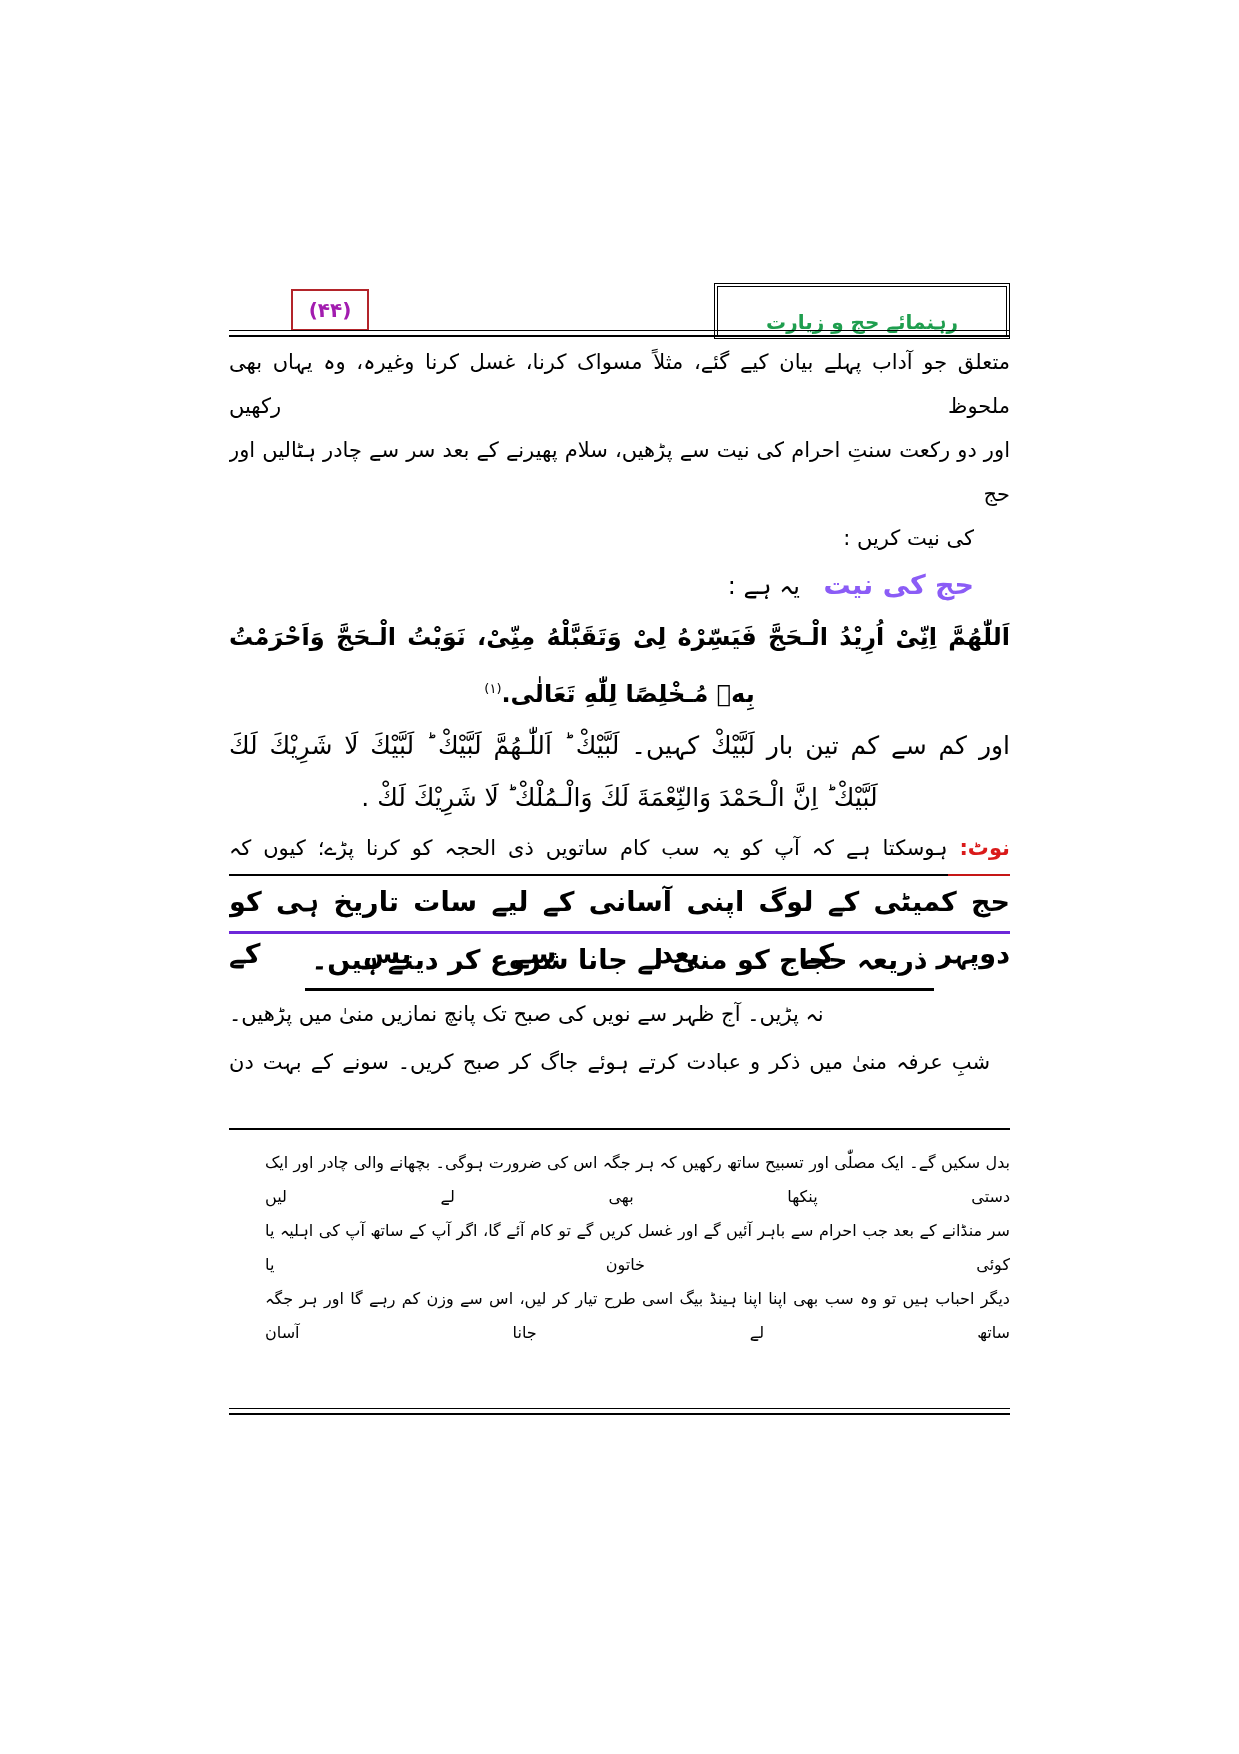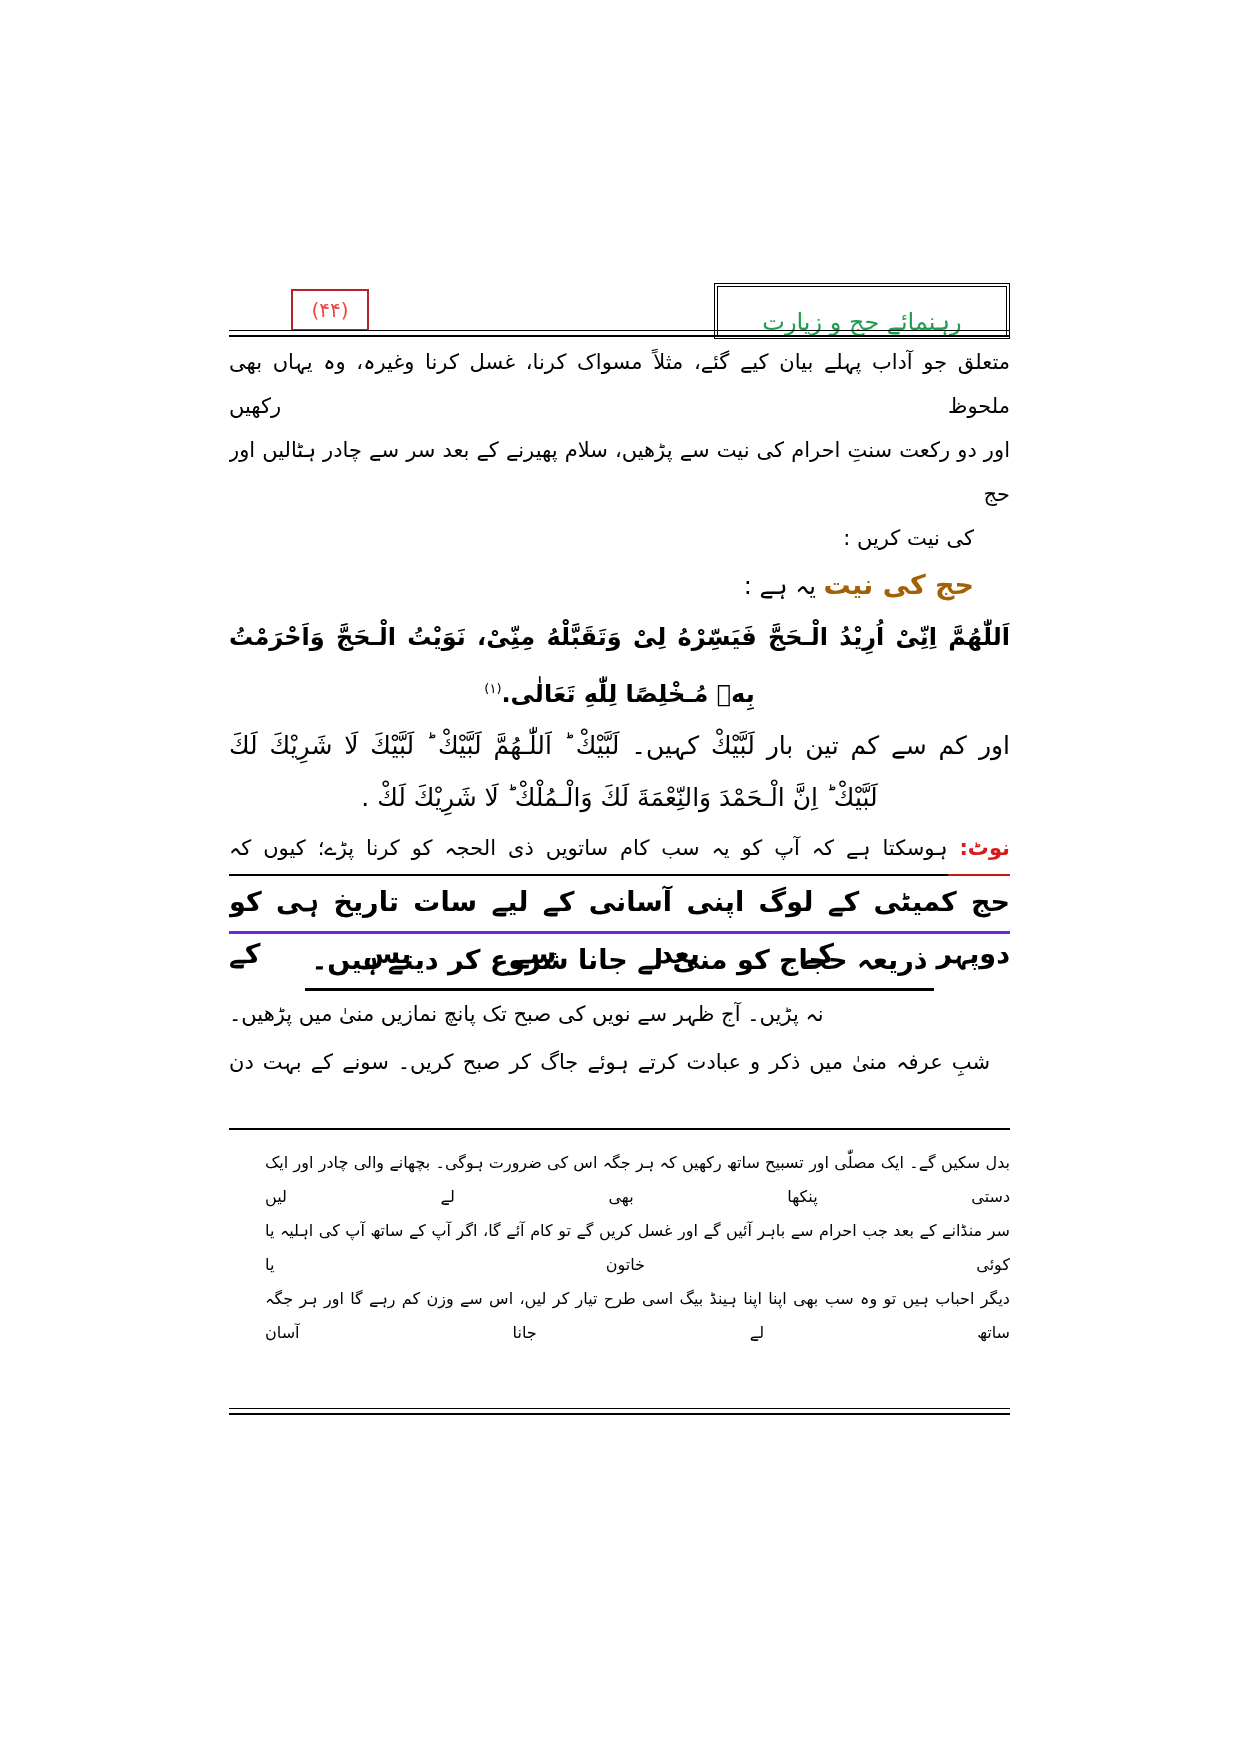--- a/index.html
+++ b/index.html
@@ -16,44 +16,44 @@
 
   
   .header-row{position:absolute;top:283px;height:52px;width:100%;}
   .pagenum-box{
     position:absolute;left:62px;top:6px;
     width:74px;height:38px;
     border:2px solid #b3242a;
     display:flex;align-items:center;justify-content:center;
     background:#fff;
   }
-  .pagenum{color:#ef4444;font-weight:normal;font-size:20px;direction:ltr;}
+  .pagenum{color:#a21caf;font-weight:bold;font-size:20px;direction:ltr;}
   .title-box{
     position:absolute;right:0;top:0;
     width:288px;height:48px;
     border:4px double #000;
     background:#fff;
     display:flex;flex-direction:column;align-items:center;justify-content:center;
   }
-  .title-text{color:#1e9e4e;font-weight:normal;font-size:24px;line-height:26px;white-space:nowrap;margin-top:24px;}
+  .title-text{color:#1e9e4e;font-weight:bold;font-size:20px;line-height:26px;white-space:nowrap;margin-top:24px;}
   .title-swash{width:200px;height:5px;background:#1e9e4e;border-radius:3px;margin-top:2px;}
   .header-rule{position:absolute;top:330px;width:100%;height:4px;border-top:1px solid #000;border-bottom:2px solid #000;}
 
   
   .main-text{position:absolute;top:340px;width:100%;height:792px;overflow:hidden;}
   .ln{font-size:21px;line-height:44px;}
   .just{text-align:justify;text-align-last:justify;}
   .left{text-align:left;}
   .right{text-align:right;}
   .center{text-align:center;}
   .r-ind{padding-left:0;padding-right:36px;}
   .indent{text-indent:20px;}
 
   .heading-line{line-height:50px;font-size:24px;}
-  .heading-red{color:#a16207;font-weight:bold;font-size:27px;}
+  .heading-red{color:#8b5cf6;font-weight:bold;font-size:27px;margin-left:16px;}
 
   .arabic{font-size:24px;line-height:52px;font-weight:bold;}
   .arabic sup{font-size:13px;font-weight:normal;}
 
   .labbaik{font-size:25px;line-height:52px;}
 
   .note-line{
     position:relative;
     font-size:21px;line-height:48px;height:50px;
     border-bottom:2px solid #000;

